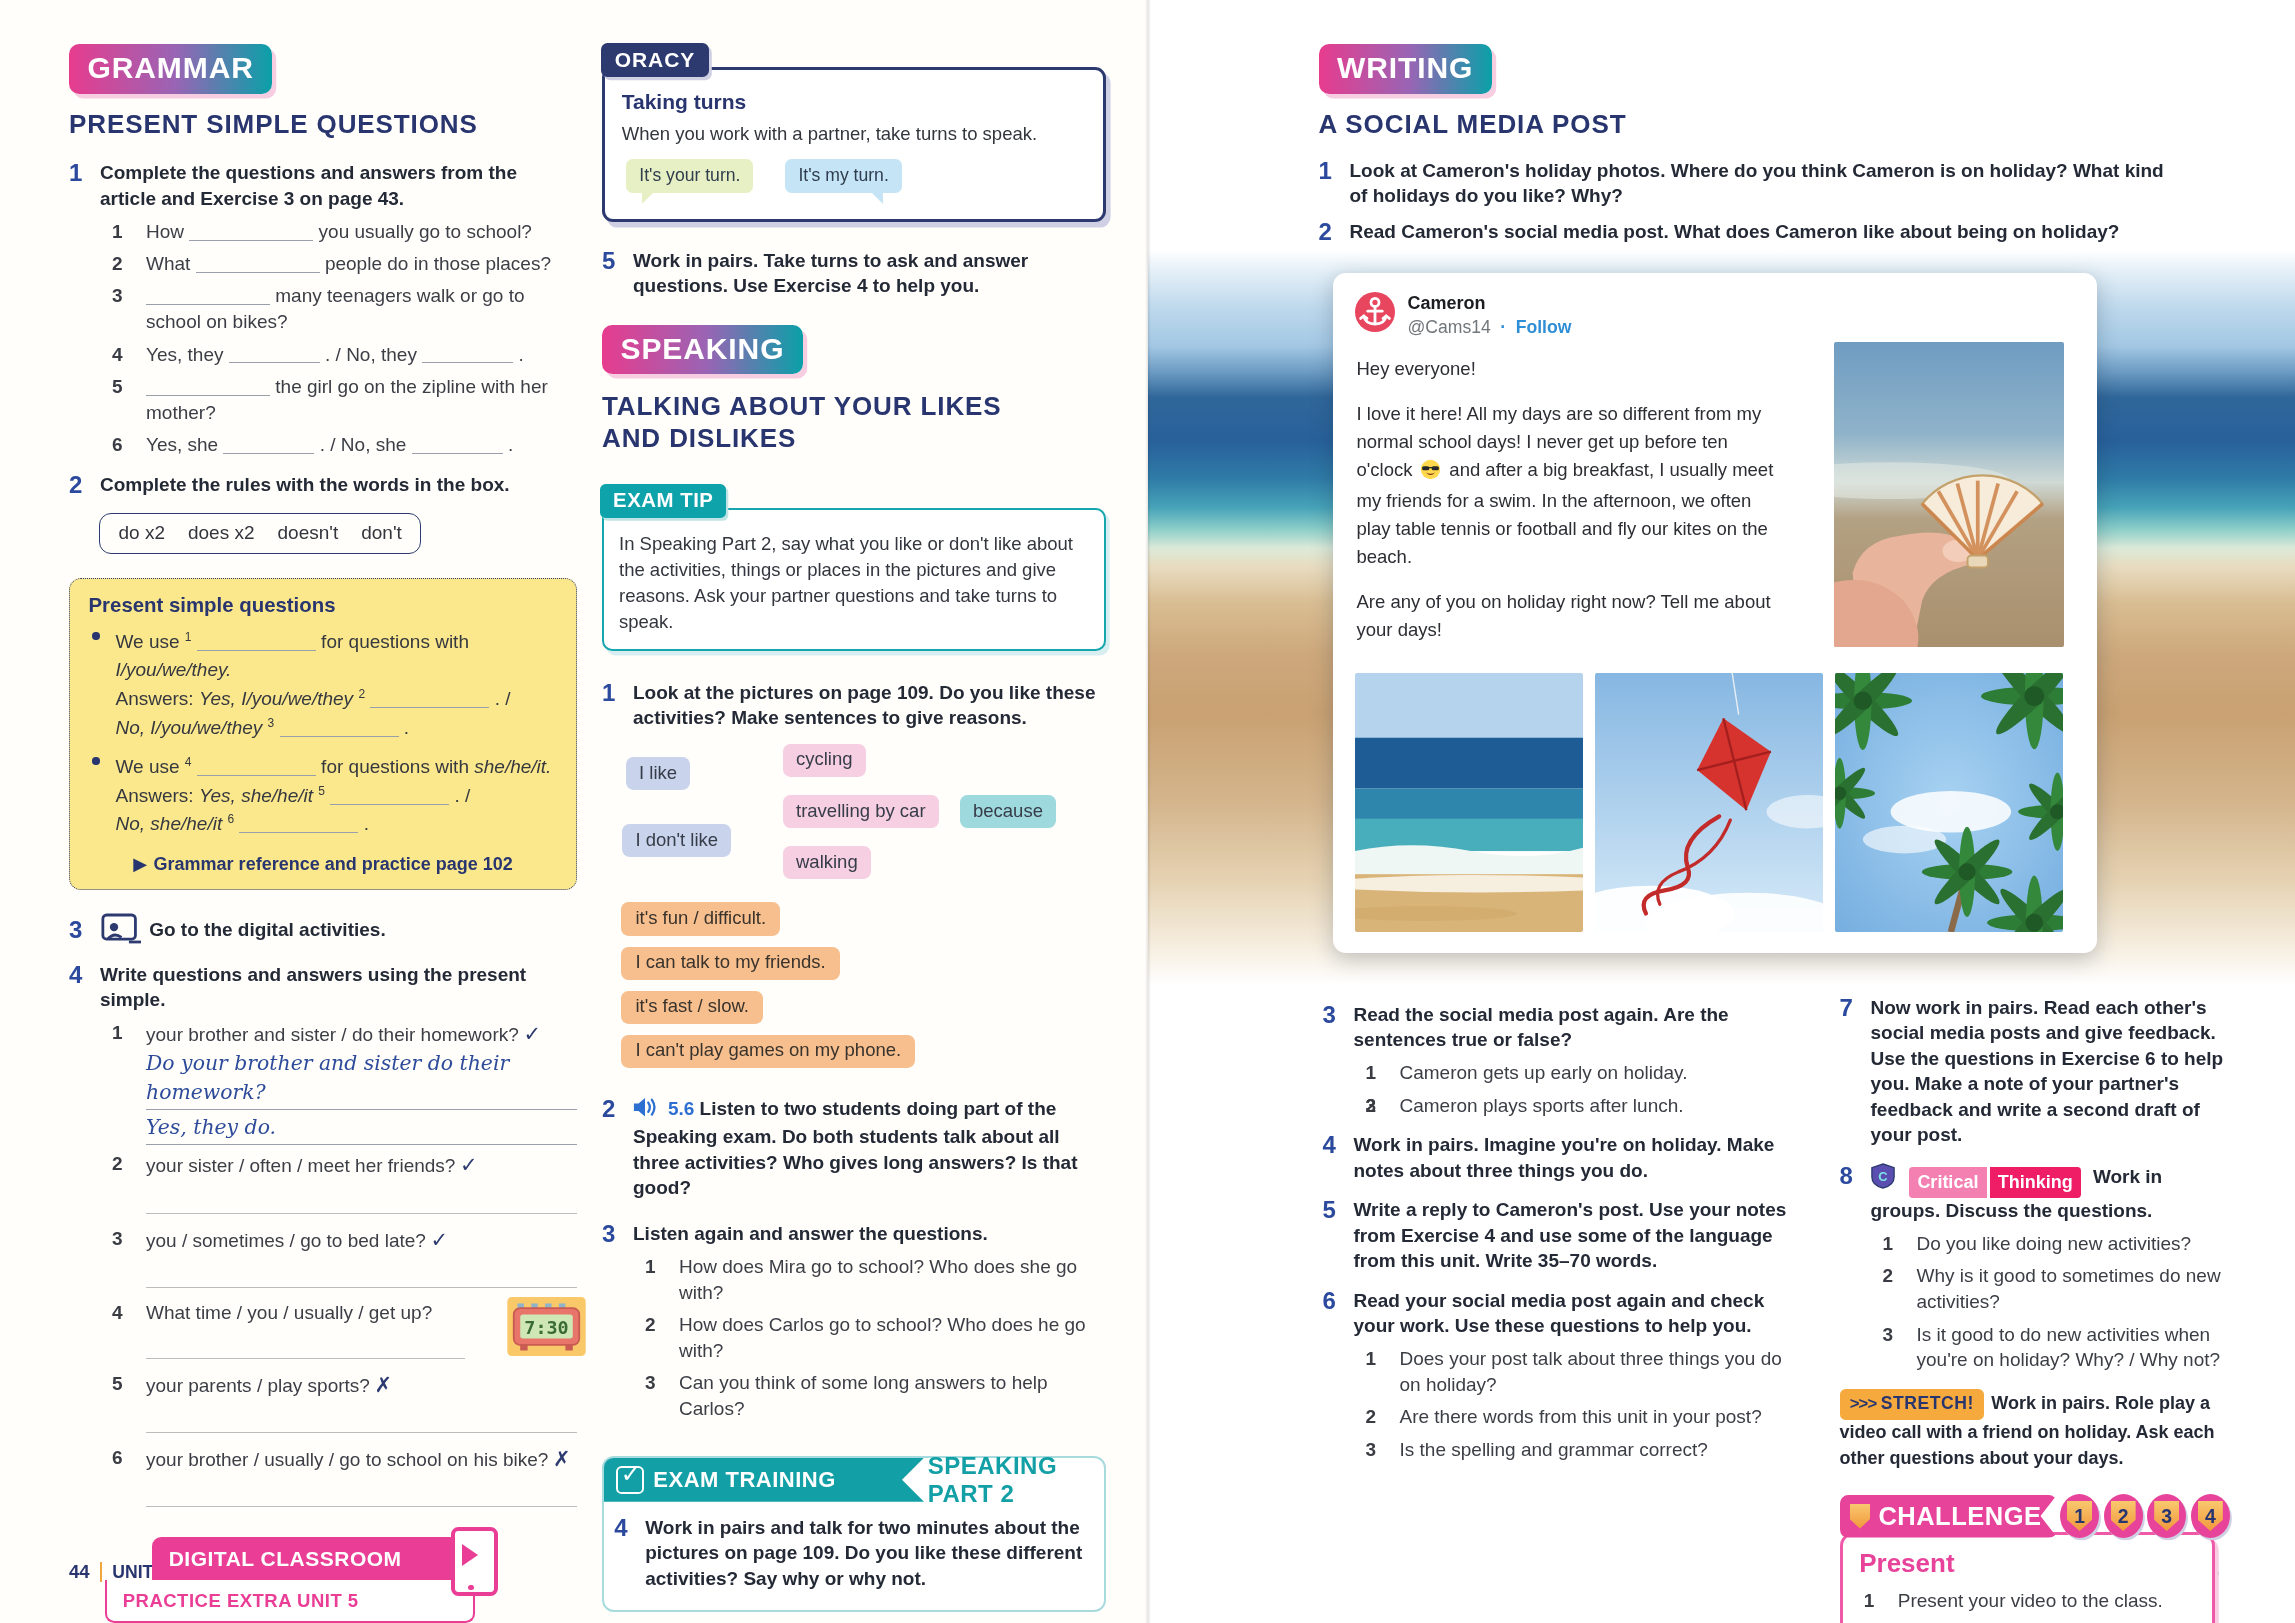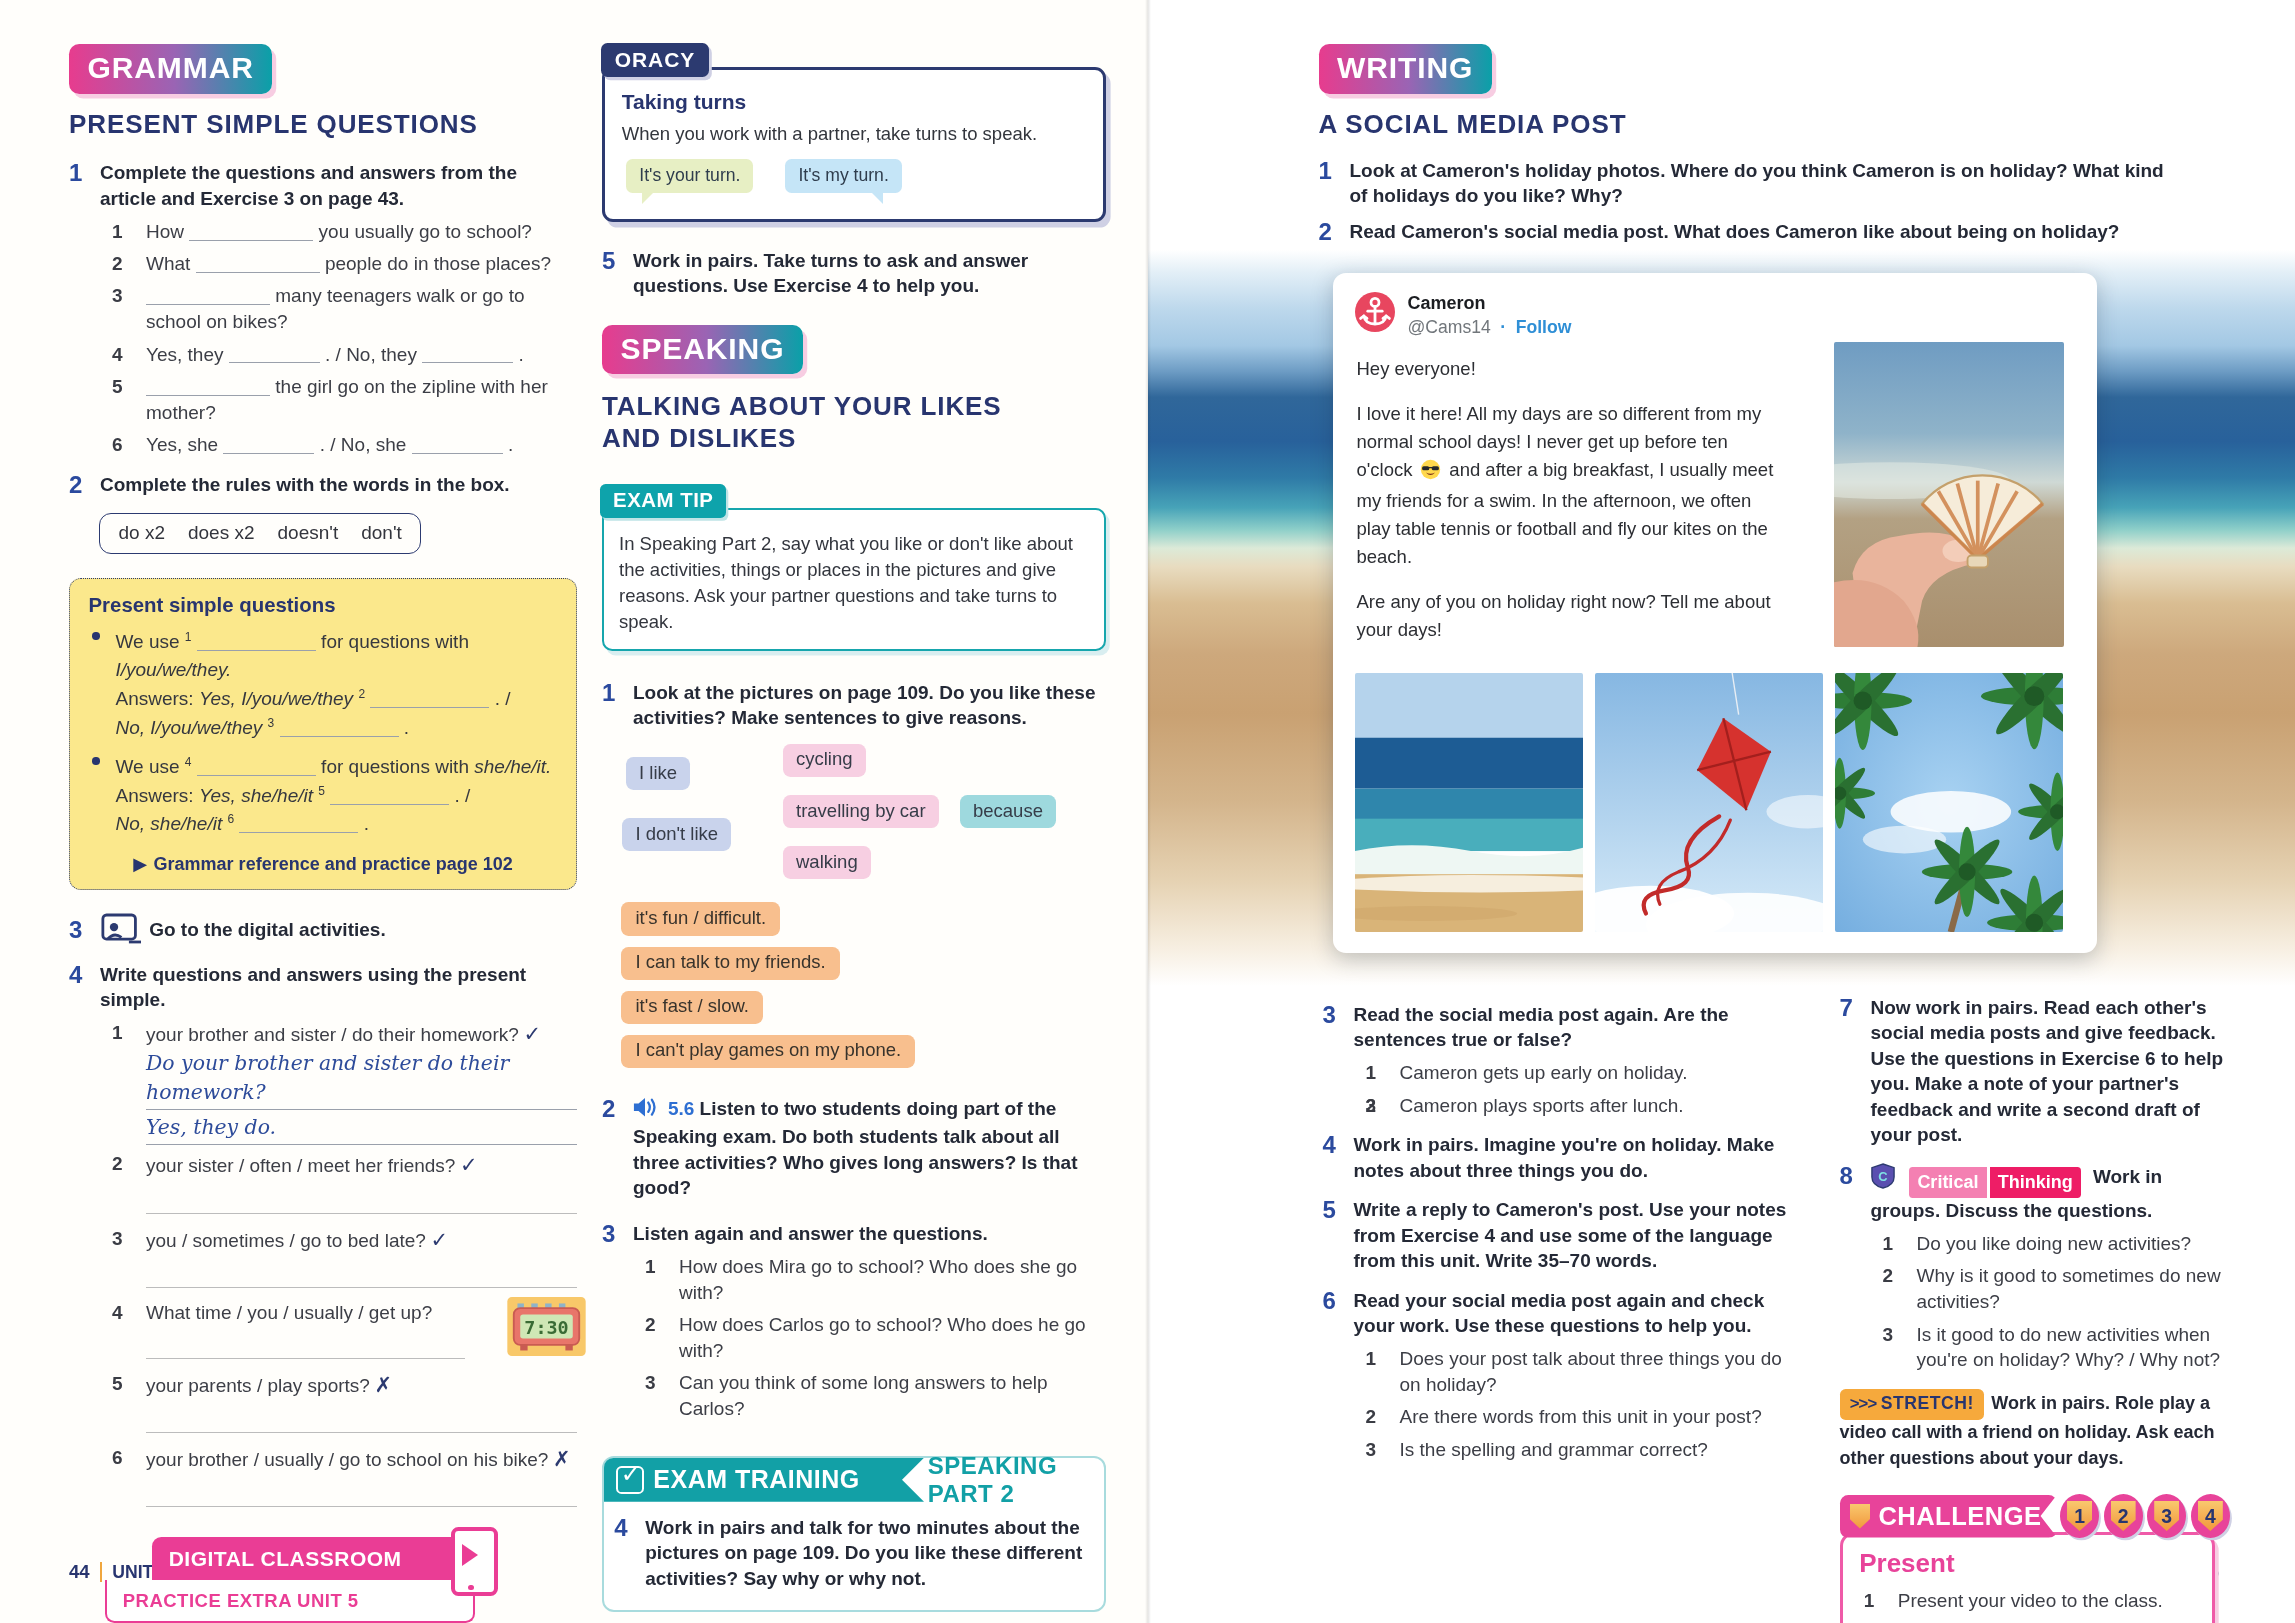--- a/index.html
+++ b/index.html
@@ -88,21 +88,21 @@
   .ochip{background:#f8bf8e;border-radius:7.4px;padding:4.6px 14px 6.5px;font-size:18.5px;color:#38332c;white-space:nowrap;}
 
   .audio{color:#2e6fd2;font-weight:700;}
   .spk{display:inline-block;vertical-align:-2.8px;margin-right:5.6px;}
 
   .training{position:relative;margin-top:34px;border:2.3px solid #a8dbdd;border-radius:12px;background:#fff;}
   .t-head{display:flex;align-items:center;height:44px;}
   .t-left{display:flex;align-items:center;gap:9.3px;background:#12a0a6;height:44px;flex:0 0 308px;
     border-radius:9.3px 0 0 0;padding-left:12px;
     clip-path:polygon(0 0,100% 0,calc(100% - 22px) 50%,100% 100%,0 100%);}
-  .t-left b{color:#fff;font-size:25px;letter-spacing:0.5px;font-weight:800;}
+  .t-left b{color:#fff;font-size:22px;letter-spacing:0.5px;font-weight:800;}
   .tcheck{width:24px;height:24px;border:2.3px solid #fff;border-radius:5.6px;position:relative;}
   .tcheck::after{content:"✓";position:absolute;left:2.8px;top:-7.4px;font-size:24px;font-weight:800;color:#fff;}
   .t-right{color:#12a0a6;font-size:24px;font-weight:800;letter-spacing:0.5px;padding-left:3.7px;}
   .t-body{padding:13px 14px 18.5px 10.2px;}
 
   
   .beach{position:absolute;left:0;top:250px;width:100%;height:736px;
     background:linear-gradient(180deg,#ffffff 0%,#e3eff7 3%,#bdd8ec 8%,#a3c8e4 13%,#6d9cc4 16.5%,
       #30679a 20%,#28619b 26%,#2f7ba7 31%,#47a3b8 35%,#8ecfc9 38%,#dcead8 40.5%,
       #e8dcc0 43%,#d9bd92 48%,#cda87c 55%,#c9a172 63%,#d4b58c 75%,#e6d3b4 86%,#f7efe2 95%,#ffffff 100%);}
@@ -307,21 +307,21 @@
 
       <div class="exhead" style="margin-top:29px;">
         <span class="exnum">1</span>
         <span class="extext">Look at the pictures on page 109. Do you like these activities? Make sentences to give reasons.</span>
       </div>
       <div class="chips">
         <span class="chip c-lav" style="left:24px;top:17px;">I like</span>
         <span class="chip c-pink" style="left:181px;top:3.7px;">cycling</span>
         <span class="chip c-pink" style="left:181px;top:55px;">travelling by car</span>
         <span class="chip c-teal" style="left:358px;top:55px;">because</span>
-        <span class="chip c-lav" style="left:20.4px;top:78px;">I don't like</span>
+        <span class="chip c-lav" style="left:20.4px;top:84px;">I don't like</span>
         <span class="chip c-pink" style="left:181px;top:106px;">walking</span>
       </div>
       <div class="ochips">
         <span class="ochip">it's fun / difficult.</span>
         <span class="ochip">I can talk to my friends.</span>
         <span class="ochip">it's fast / slow.</span>
         <span class="ochip">I can't play games on my phone.</span>
       </div>
 
       <div class="exhead" style="margin-top:28px;">

